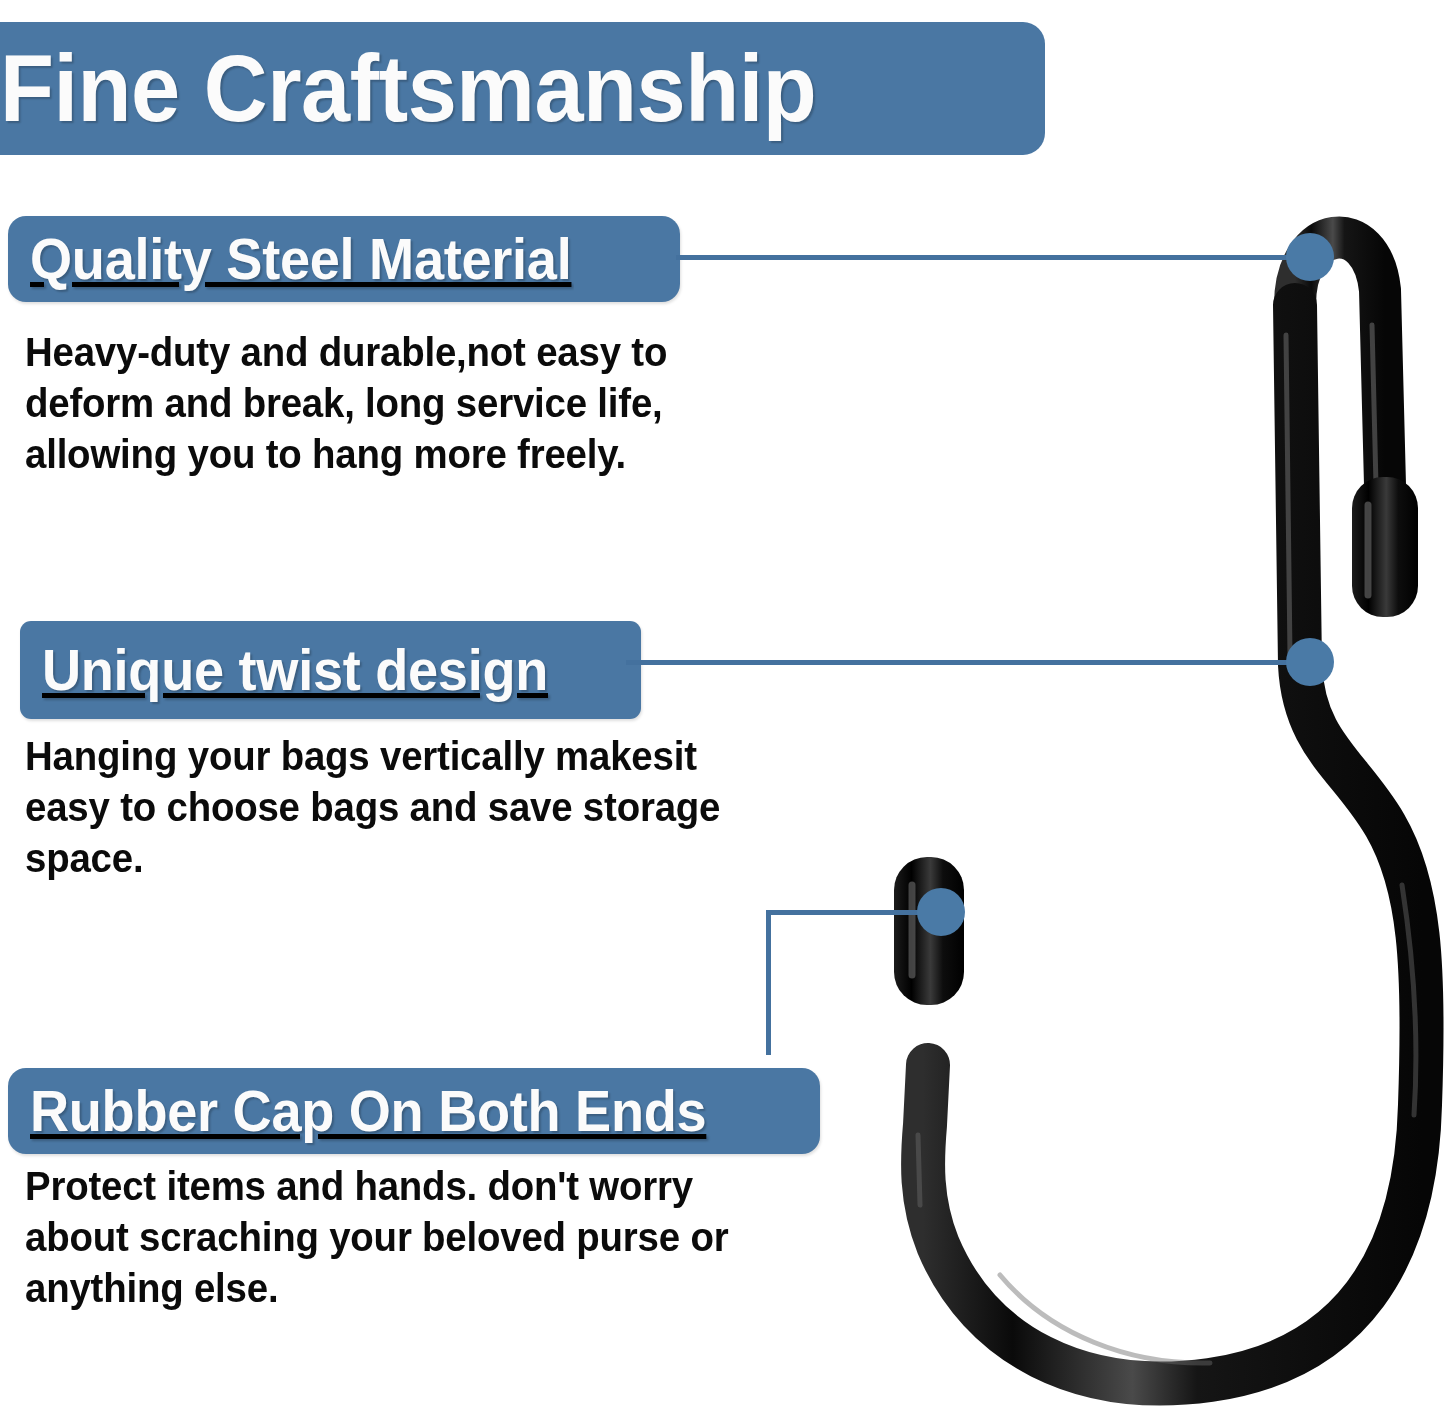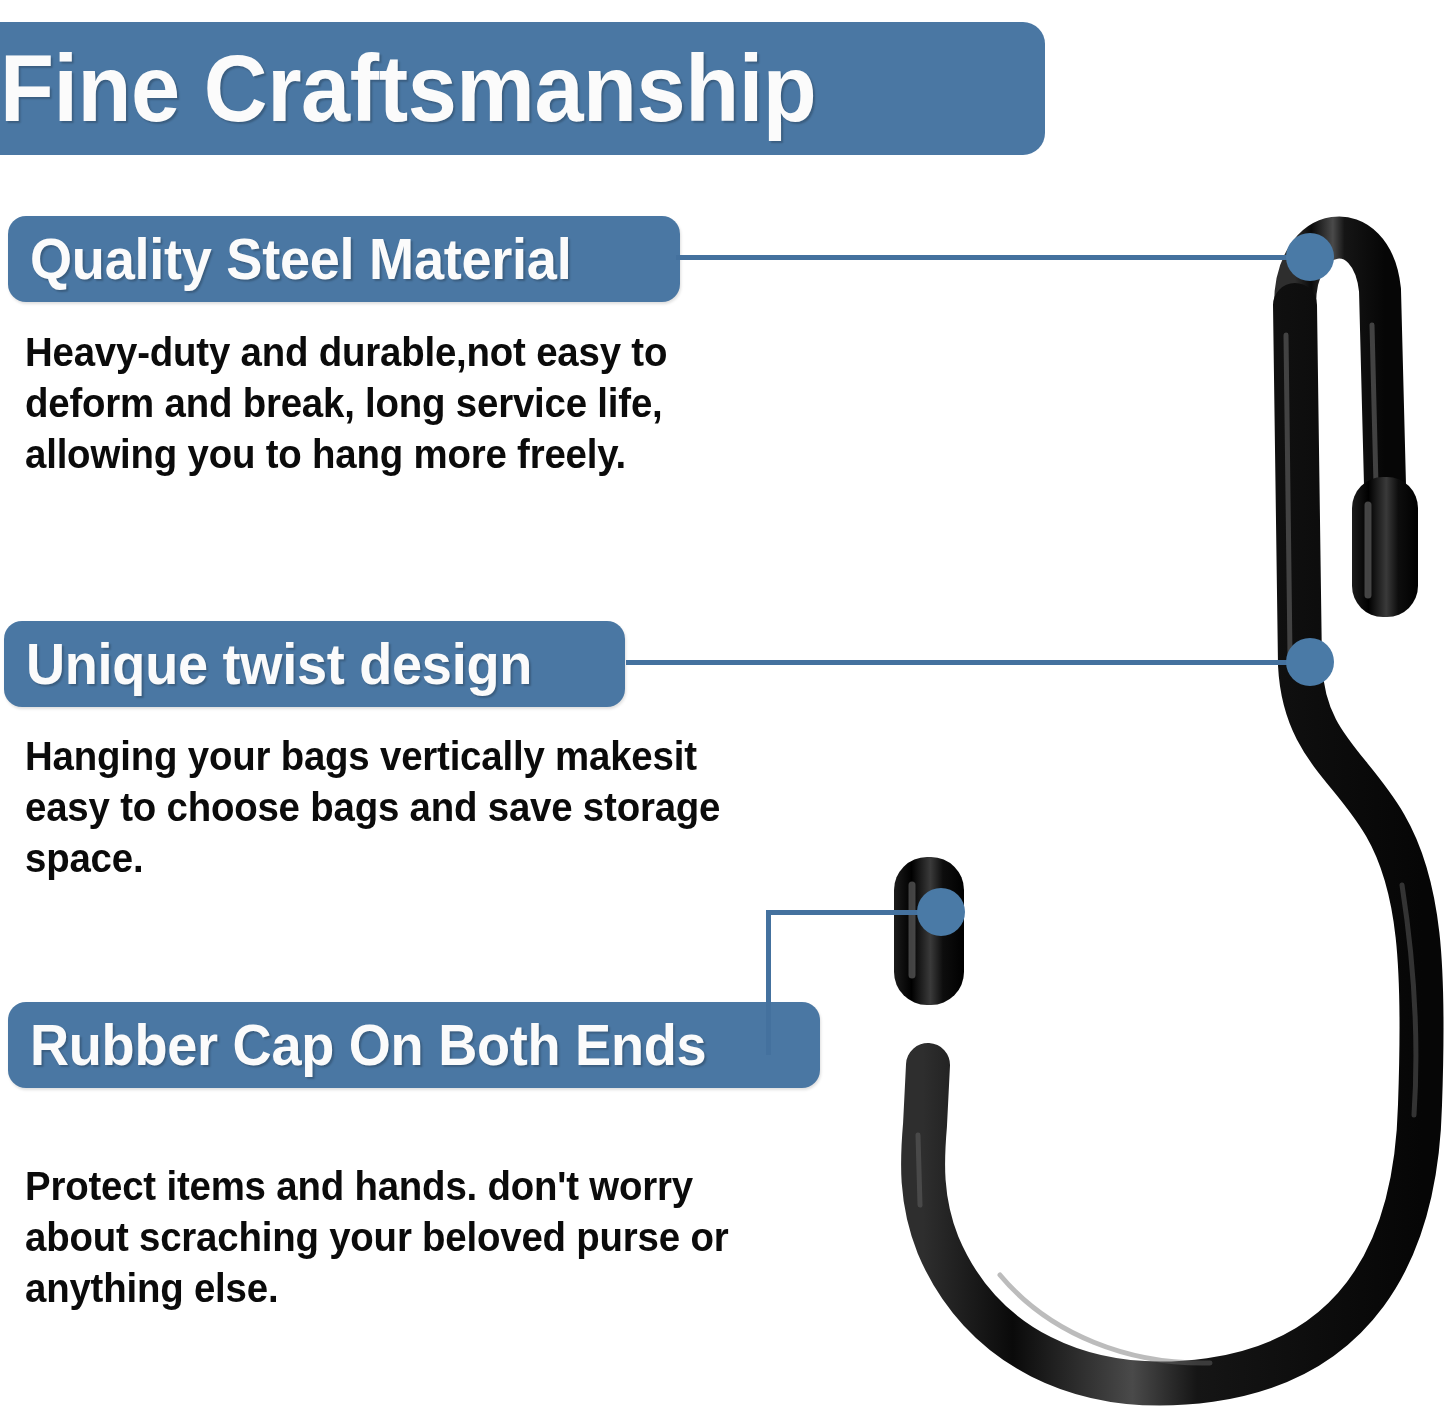--- a/index.html
+++ b/index.html
@@ -45,36 +45,37 @@
   
   .badge {
     position: absolute;
     background: #4a77a3;
     border-radius: 18px;
     display: flex;
     align-items: center;
     box-sizing: border-box;
     padding: 0 22px;
     box-shadow: 1px 2px 3px rgba(0,0,0,0.13);
+    text-decoration: underline;
   }
   .badge .badge-text {
     color: #fbfbfb;
     font-family: "Liberation Sans Narrow", "Liberation Sans", sans-serif;
     font-size: 57px;
     font-weight: bold;
     line-height: 1;
     letter-spacing: -0.3px;
     transform: scaleX(0.95);
     transform-origin: left center;
     white-space: nowrap;
     text-shadow: 2px 2px 2px rgba(0,0,0,0.22);
   }
   #badge-1 { left: 8px; top: 216px; width: 672px; height: 86px; }
-  #badge-2 { left: 4px; top: 621px; width: 621px; height: 86px; }
-  #badge-3 { left: 8px; top: 1002px; width: 812px; height: 86px; }
+  #badge-2 { left: 20px; top: 621px; width: 621px; height: 98px; border-radius: 11px; }
+  #badge-3 { left: 8px; top: 1068px; width: 812px; height: 86px; }
 
   
   .body-text {
     position: absolute;
     color: #0b0b0b;
     font-family: "Liberation Sans Narrow", "Liberation Sans", sans-serif;
     font-size: 40px;
     font-weight: bold;
     line-height: 51px;
     letter-spacing: -0.2px;

